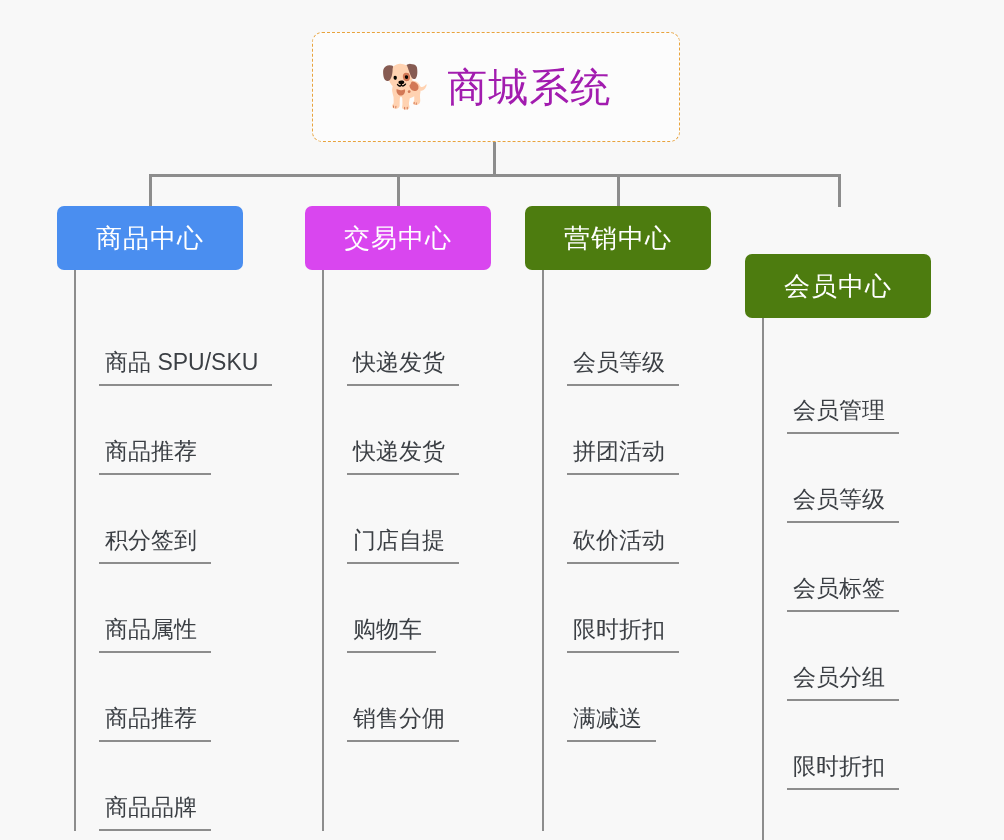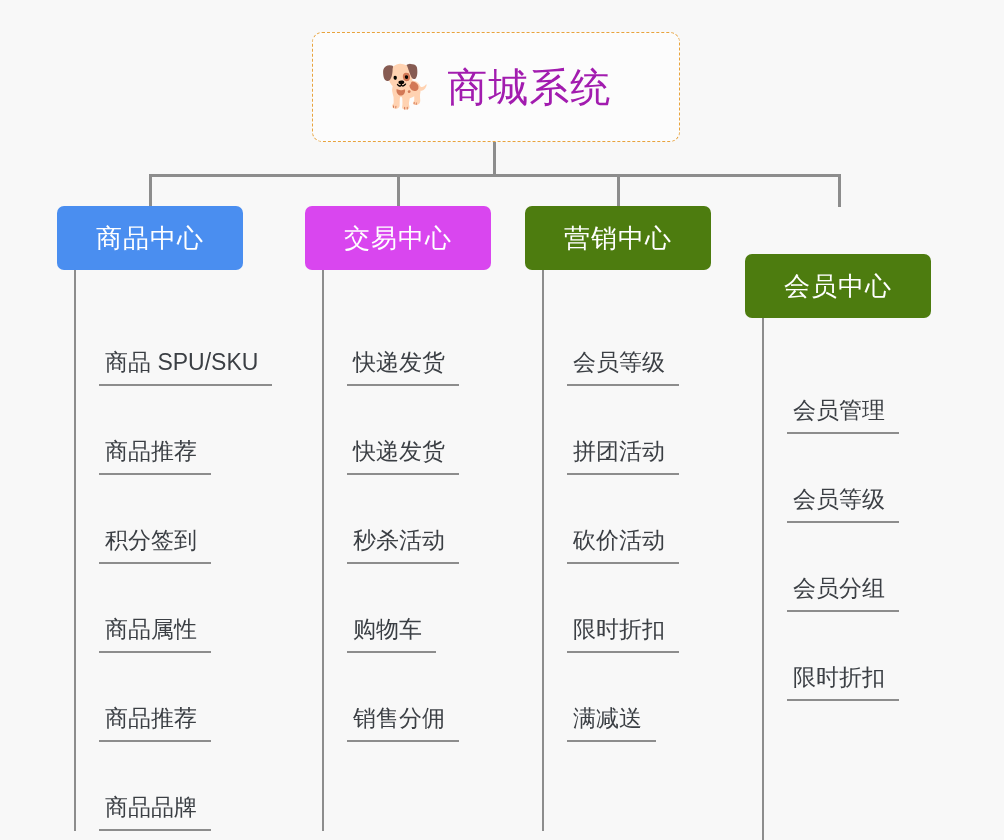--- a/index.html
+++ b/index.html
@@ -161,21 +161,21 @@
     </div>
     <div class="leaf-wrap">
       <div class="spine" style="height: 561px;"></div>
       <div class="leaf">
           <span class="leaf-label">快递发货</span>
         </div>
       <div class="leaf">
           <span class="leaf-label">快递发货</span>
         </div>
       <div class="leaf">
-          <span class="leaf-label">秒杀活动</span>
+          <span class="leaf-label">门店自提</span>
         </div>
       <div class="leaf">
           <span class="leaf-label">购物车</span>
         </div>
       <div class="leaf">
           <span class="leaf-label">销售分佣</span>
         </div>
     </div>
   </div>
 
@@ -209,20 +209,23 @@
     </div>
     <div class="leaf-wrap">
       <div class="spine" style="height: 561px;"></div>
       <div class="leaf">
           <span class="leaf-label">会员管理</span>
         </div>
       <div class="leaf">
           <span class="leaf-label">会员等级</span>
         </div>
       <div class="leaf">
+          <span class="leaf-label">会员标签</span>
+        </div>
+      <div class="leaf">
           <span class="leaf-label">会员分组</span>
         </div>
       <div class="leaf">
           <span class="leaf-label">限时折扣</span>
         </div>
     </div>
   </div>
 
 </div>
 

